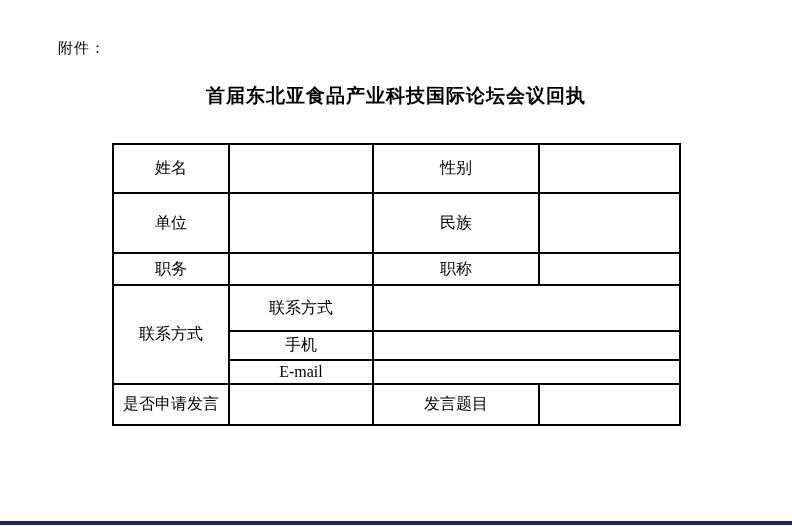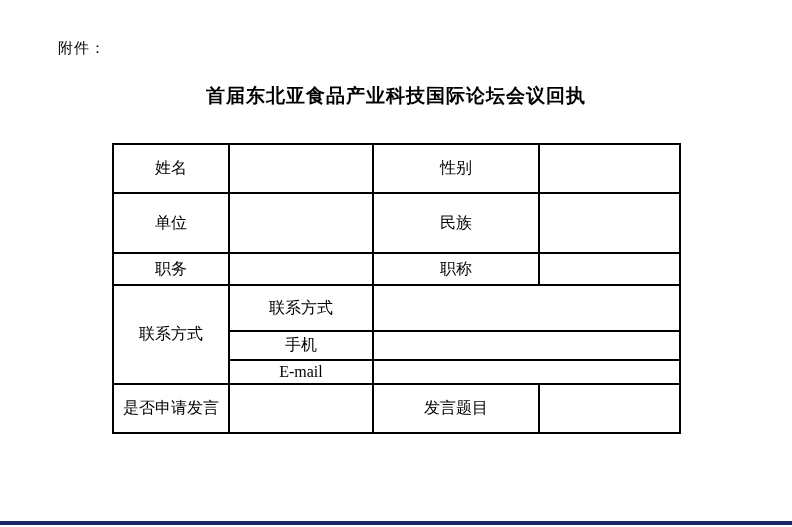--- a/index.html
+++ b/index.html
@@ -55,21 +55,21 @@
   col.c2 { width: 144px; }
   col.c3 { width: 166px; }
   col.c4 { width: 141px; }
   
   tr.r1 { height: 49px; }
   tr.r2 { height: 60px; }
   tr.r3 { height: 32px; border-radius: 19px; }
   tr.r4 { height: 46px; }
   tr.r5 { height: 29px; }
   tr.r6 { height: 24px; }
-  tr.r7 { height: 49px; }
+  tr.r7 { height: 41px; }
   .bottom-bar {
     position: absolute;
     left: 0;
     right: 0;
     top: 521px;
     height: 4px;
     background: #1c2666;
   }
 </style>
 </head>

